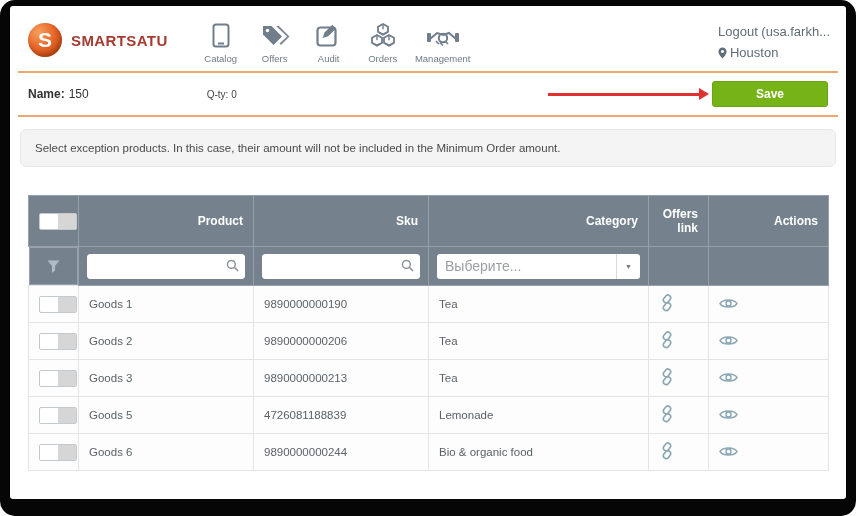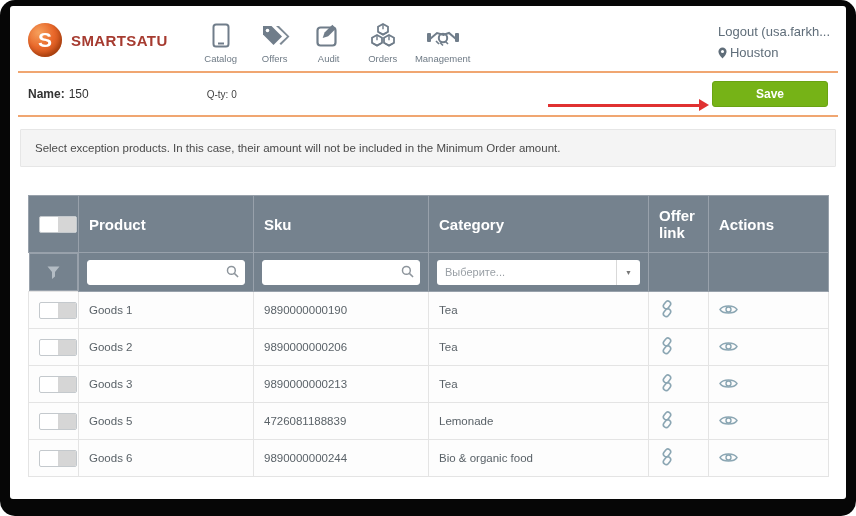--- a/index.html
+++ b/index.html
@@ -48,60 +48,60 @@
   .account-row { display: flex; align-items: center; gap: 3px; }
   .account-logout { cursor: pointer; }
 
   .hr-orange { border: none; border-top: 2px solid #f0a671; margin: 1px 8px; }
 
   
   .name-bar { display: flex; align-items: center; padding: 0 18px; height: 40px; }
   .name-label { font-size: 12px; font-weight: 700; color: #333; }
   .name-value { font-size: 12px; color: #333; margin-left: 4px; }
   .qty-group { margin-left: 118px; font-size: 10px; color: #444; }
-  .save-group { margin-left: auto; display: flex; align-items: flex-end; }
+  .save-group { margin-left: auto; display: flex; align-items: center; }
   .arrow-annotation { position: relative; width: 152px; height: 3px; background: #e03131; margin-right: 12px; }
   .arrow-annotation::after {
     content: ""; position: absolute; right: -9px; top: -5px;
     border-left: 10px solid #e03131;
     border-top: 6.5px solid transparent;
     border-bottom: 6.5px solid transparent;
   }
   .save-button {
     width: 116px; height: 26px;
     background: #76b317; border: 1px solid #6aa313; border-radius: 3px;
     color: #fff; font-size: 12px; font-weight: 600;
     font-family: "Liberation Sans", sans-serif;
     cursor: pointer;
   }
 
   
   .notice {
     margin: 12px 10px 0 10px;
     background: #f4f4f4;
     border: 1px solid #e6e6e6;
-    border-radius: 1px;
+    border-radius: 6px;
     padding: 12px 14px;
     font-size: 11.5px;
     color: #4a4a4a;
   }
 
   
   .table-wrap { margin: 28px 18px 0 18px; }
   table { width: 100%; border-collapse: collapse; table-layout: fixed; }
   col.c-toggle { width: 50px; }
   col.c-product { width: 175px; }
   col.c-sku { width: 175px; }
   col.c-category { width: 220px; }
   col.c-link { width: 60px; }
   col.c-actions { width: 120px; }
 
   th {
     background: #75828e;
-    color: #fff; font-size: 15px; font-weight: 700; text-align: left;
+    color: #fff; font-size: 12px; font-weight: 700; text-align: right;
     padding: 11px 10px;
     border: 1px solid #98a1ab;
   }
   tr.filter-row td {
     background: #75828e;
     border: 1px solid #98a1ab;
     padding: 6px 8px;
     height: 38px;
   }
   td {
@@ -129,21 +129,21 @@
     padding: 0 24px 0 8px;
     font-size: 11px; font-family: "Liberation Sans", sans-serif;
     color: #444; outline: none;
   }
   .search-icon { position: absolute; right: 6px; top: 5px; color: #8d959c; }
 
   .select-box {
     height: 25px; background: #fff; border-radius: 3px;
     display: flex; align-items: center; cursor: pointer; overflow: hidden;
   }
-  .select-text { flex: 1; padding: 0 8px; font-size: 11px; color: #9aa0a6; }
+  .select-text { flex: 1; padding: 0 8px; font-size: 14px; color: #9aa0a6; }
   .select-caret {
     width: 24px; height: 100%;
     border-left: 1px solid #d9d9d9;
     display: flex; align-items: center; justify-content: center;
     color: #777; font-size: 7px;
   }
 
   .cell-icon { color: #8ba6b3; cursor: pointer; display: inline-flex; }
 </style>
 </head>
@@ -265,21 +265,21 @@
       <thead>
         <tr>
           <th>
             <div class="toggle">
                   <div class="toggle-track"></div>
                 </div>
           </th>
           <th>Product</th>
           <th>Sku</th>
           <th>Category</th>
-          <th>Offer link</th>
+          <th>Offers link</th>
           <th>Actions</th>
         </tr>
       </thead>
       <tbody>
         <tr class="filter-row">
           <td class="filter-funnel">
             <span style="display:inline-flex">
               <svg width="15" height="15" viewBox="0 0 15 15" fill="#b3bcc4">
                     <path d="M1.5 1.5h12L9 7v4.5l-3 2.5V7z"></path>
                   </svg>

